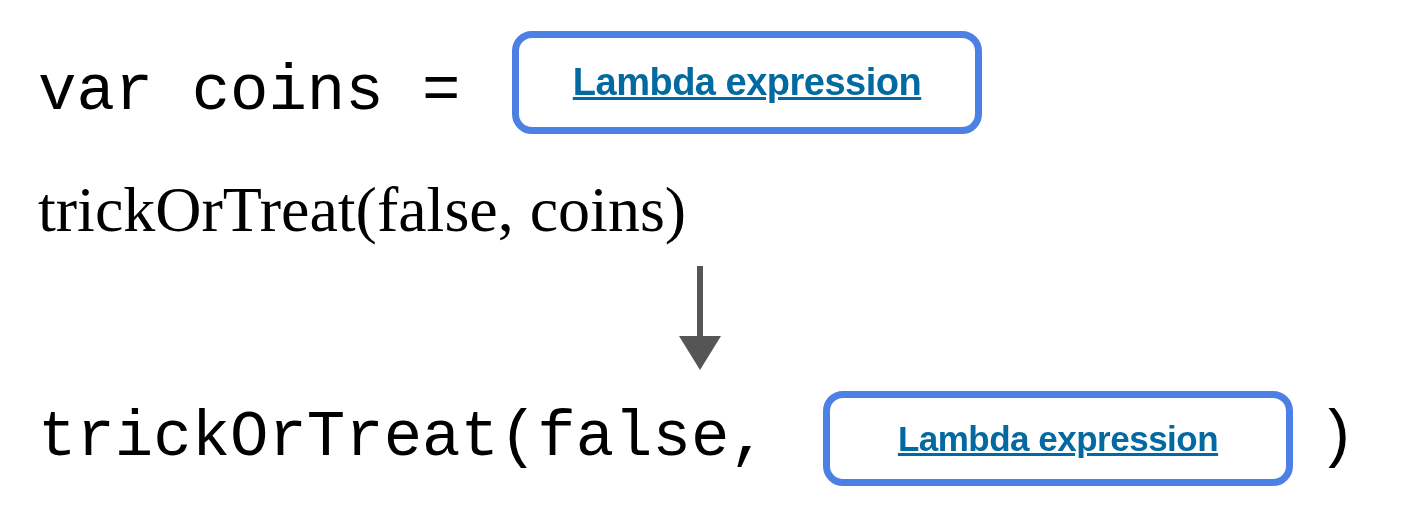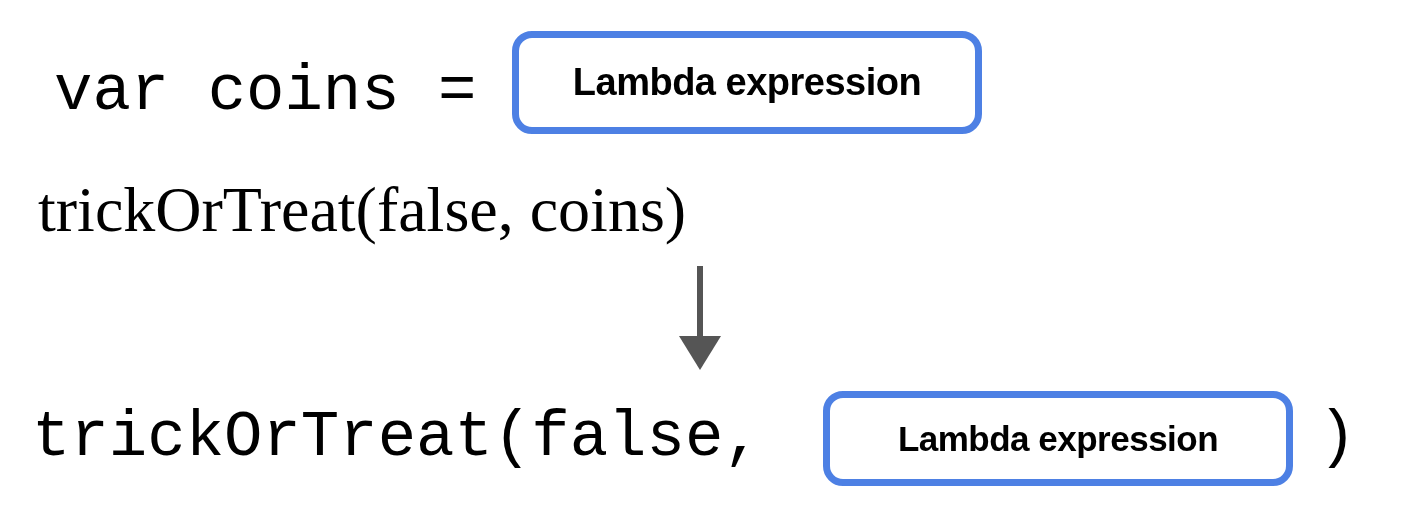--- a/index.html
+++ b/index.html
@@ -35,23 +35,24 @@
     background: #ffffff;
     border: 7px solid #4d80e4;
     border-radius: 20px;
     display: flex;
     align-items: center;
     justify-content: center;
   }
   .chip-label {
     font-family: "Liberation Sans", "DejaVu Sans", sans-serif;
     font-weight: 700;
-    color: #000000;
+    color: #0369a1;
     white-space: nowrap;
     letter-spacing: -0.5px;
+    text-decoration: underline;
   }
 
   
   #chip-line1 {
     left: 512px;
     top: 31px;
     width: 470px;
     height: 103px;
   }
   #chip-line1 .chip-label { font-size: 38px; }
@@ -59,23 +60,23 @@
   
   #chip-line3 {
     left: 823px;
     top: 391px;
     width: 470px;
     height: 95px;
   }
   #chip-line3 .chip-label { font-size: 35px; }
 
   
-  #line1-code  { left: 38px;  top: 60px; margin-left: 16px;  }
+  #line1-code  { left: 38px;  top: 60px;  }
   #line2-code  { left: 38px;  top: 178px; font-family: Liberation Serif, serif; }
-  #line3-code  { left: 32px;  top: 406px; }
+  #line3-code  { left: 38px;  top: 406px; }
   #line3-tail  { left: 1318px; top: 406px; }
 
   
   #flow-arrow {
     position: absolute;
     left: 660px;
     top: 258px;
     width: 80px;
     height: 118px;
   }

